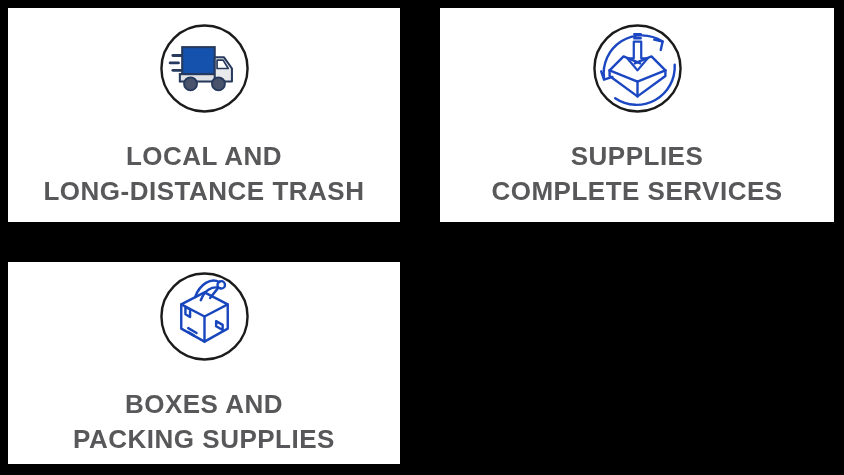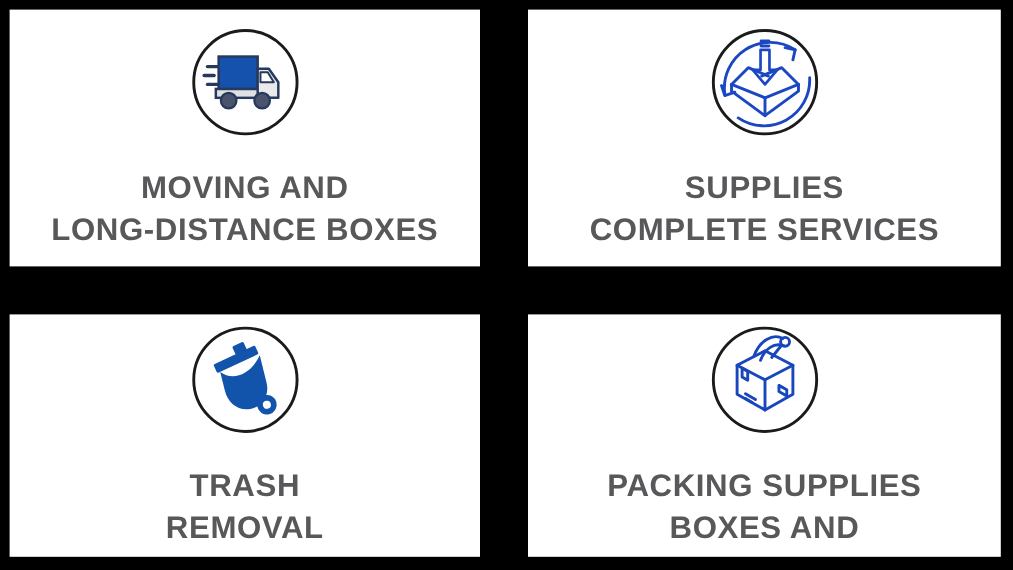--- a/index.html
+++ b/index.html
@@ -65,22 +65,22 @@
         <path class="trk-line" d="M16 52 h9"></path>
         <rect class="trk-chassis" x="23.5" y="56" width="46.5" height="8"></rect>
         <rect class="trk-box" x="26" y="27" width="35" height="29"></rect>
         <path class="trk-cab" d="M61 38 L71 38 L79.5 50 L79.5 64 L61 64 Z"></path>
         <path class="trk-win" d="M63.5 41 L70 41 L75.5 50 L63.5 50 Z"></path>
         <circle class="trk-wheel" cx="35" cy="66.5" r="7"></circle>
         <circle class="trk-wheel" cx="65" cy="66.5" r="7"></circle>
       </svg>
     </div>
     <div class="label">
-      <div>MOVING AND</div>
-      <div>LONG-DISTANCE BOXES</div>
+      <div>LOCAL AND</div>
+      <div>LONG-DISTANCE TRASH</div>
     </div>
   </div>
 
   <div class="card">
     <div class="icon-wrap">
       <svg viewBox="0 0 100 100" aria-hidden="true">
         <circle class="ring" cx="50" cy="50" r="46.3"></circle>
         <path class="pk" d="M14 61 A41 41 0 0 1 77 21"></path>
         <path class="pk" d="M14 62 L11 53 M14 62 L23 59"></path>
         <path class="pk" d="M77 21 L68 19 M77 21 L75 30"></path>
@@ -93,57 +93,37 @@
         <path class="pk" d="M20 52 L20 58 L50 80 L80 58 L80 52"></path>
         <path class="pk" d="M50 64 L50 80"></path>
       </svg>
     </div>
     <div class="label">
       <div>SUPPLIES</div>
       <div>COMPLETE SERVICES</div>
     </div>
   </div>
 
-  <div class="card">
-    <div class="icon-wrap">
-      <svg viewBox="0 0 100 100" aria-hidden="true">
-        <circle class="ring" cx="50" cy="50" r="46.3"></circle>
-        <g transform="rotate(-14 50 55)">
-          <g transform="rotate(-11 50 30)">
-            <rect class="bin" x="27" y="25.5" width="41" height="8.5" rx="1.5"></rect>
-            <rect class="bin" x="49" y="18" width="11" height="9" rx="1.5"></rect>
-          </g>
-          <path class="bin" d="M31 38 C 40 49, 57 47, 69 32 L69 57 C 69 70, 59 77.5, 49 76.5 C 38 75.5, 31 67, 31 55 Z"></path>
-          <circle class="bin" cx="64.5" cy="76.5" r="8.8"></circle>
-          <circle class="bin-hole" cx="64.5" cy="76.5" r="3.6"></circle>
-        </g>
-      </svg>
-    </div>
-    <div class="label">
-      <div>TRASH</div>
-      <div>REMOVAL</div>
-    </div>
-  </div>
 
   <div class="card">
     <div class="icon-wrap">
       <svg viewBox="0 0 100 100" aria-hidden="true">
         <circle class="ring" cx="50" cy="50" r="46.3"></circle>
         <path class="bx" d="M50 24 L75 37 L50 50 L25 37 Z"></path>
         <path class="bx" d="M25 37 L25 63 L50 77 L50 50"></path>
         <path class="bx" d="M75 37 L75 63 L50 77"></path>
         <path class="bx" d="M40 29 C 45 15, 57 8, 66 13"></path>
         <path class="bx" d="M46 32.5 C 50 22, 58 16.5, 67 19.5"></path>
         <circle class="bx" cx="68" cy="16" r="4"></circle>
         <path class="bx" d="M64.5 19.5 L56 30"></path>
         <path class="bx" d="M29.5 39.5 L34.5 42.5 L34.5 50.5 L29.5 47.5 Z"></path>
         <path class="bx" d="M62.5 55 L69.5 59 L69.5 64.5 L62.5 60.5 Z"></path>
         <path class="bx" d="M32.5 62.5 l9 5.2"></path>
         <path class="bx" d="M32.5 66.8 l6 3.5"></path>
       </svg>
     </div>
     <div class="label">
+      <div>BOXES AND</div>
       <div>PACKING SUPPLIES</div>
-      <div>BOXES AND</div>
     </div>
   </div>
 
 </div>
 
 </body></html>

